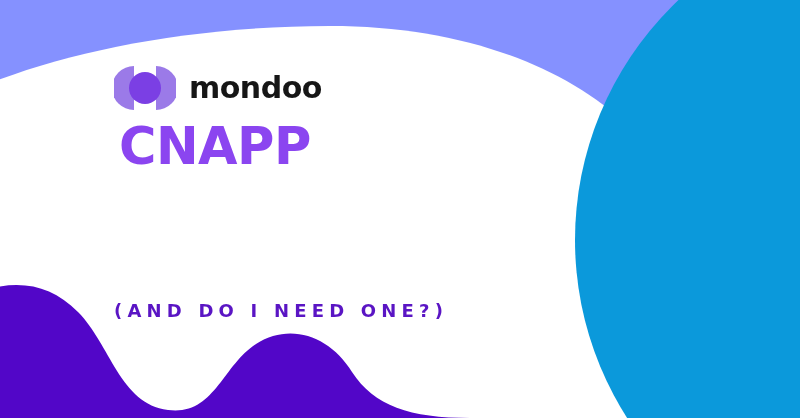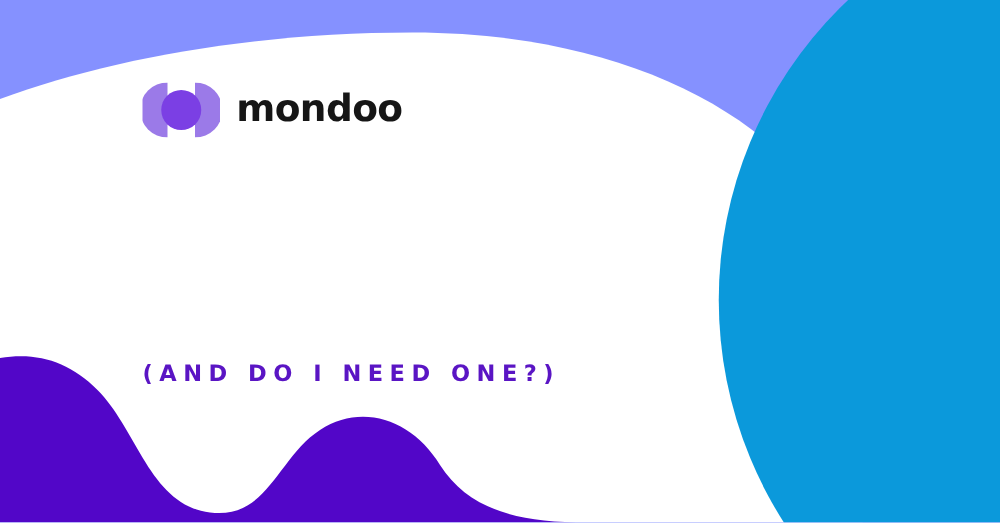--- a/index.html
+++ b/index.html
@@ -72,21 +72,21 @@
     letter-spacing: -0.5px;
     color: #8b45f0;
     white-space: nowrap;
     text-transform: uppercase;
   }
 
   
   .subtitle {
     position: absolute;
     left: 114px;
-    top: 289px;
+    top: 300px;
     font-family: "DejaVu Sans", sans-serif;
     font-size: 18px;
     font-weight: 700;
     letter-spacing: 5.2px;
     color: #5a15c4;
     white-space: nowrap;
     text-transform: uppercase;
   }
 </style>
 </head>
@@ -125,18 +125,19 @@
         <path d="M 20 0 A 22 22 0 0 0 20 44 Z" fill="#9b7ae8"></path>
 
         <path d="M 42 0 A 22 22 0 0 1 42 44 Z" fill="#9b7ae8"></path>
 
         <circle cx="31" cy="22" r="16" fill="#7b3fe4"></circle>
       </svg>
       <span class="logo-word">mondoo</span>
     </div>
 
     <div class="headline">
+      <div class="headline-line">CNAPP</div>
     </div>
 
     <div class="subtitle">(AND DO I NEED ONE?)</div>
 
   </div>
 </div>
 
 </body></html>

